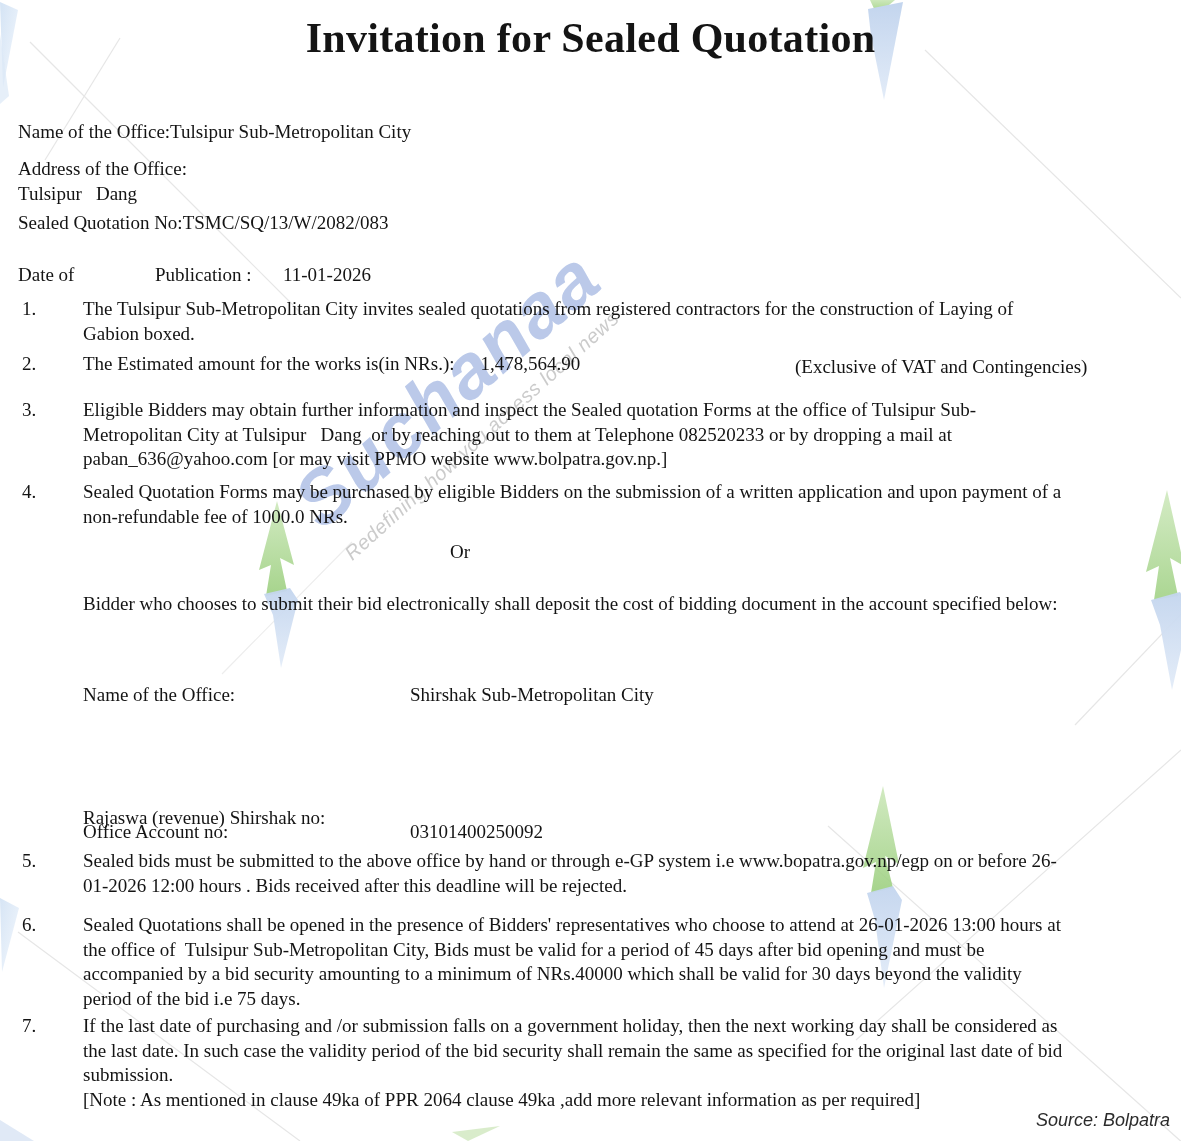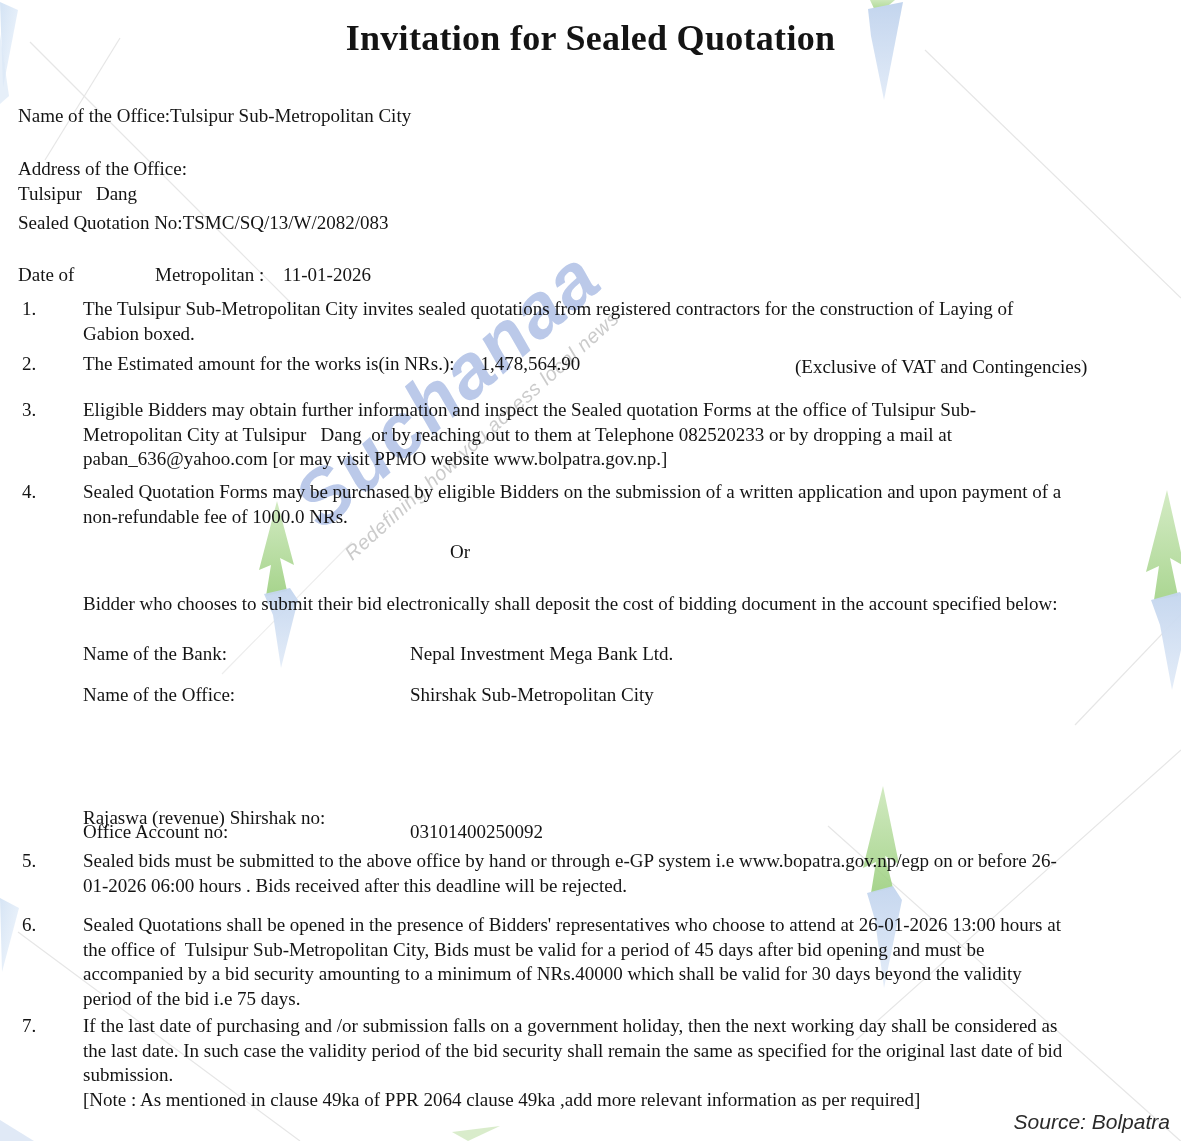--- a/index.html
+++ b/index.html
@@ -3,34 +3,34 @@
 <meta charset="utf-8">
 <style>
   html,body{margin:0;padding:0;background:#ffffff;}
   .page{
     position:relative;width:1181px;height:1141px;background:#ffffff;overflow:hidden;
     font-family:"Liberation Serif", serif;font-size:19px;color:#141414;
   }
   .txt{position:absolute;white-space:pre;line-height:24.5px;z-index:2;}
   .page-title{
     position:absolute;top:18px;left:0;width:100%;text-align:center;
-    font-size:36px;font-weight:bold;line-height:40px;letter-spacing:0.3px;z-index:2;
+    font-size:42px;font-weight:bold;line-height:40px;letter-spacing:0.3px;z-index:2;
   }
   .item{position:absolute;left:22px;z-index:2;}
   .item .num{position:absolute;left:0;top:0;line-height:24.5px;white-space:pre;}
   .item .itext{position:absolute;left:61px;top:0;width:1075px;line-height:24.5px;white-space:pre;}
   .amount{margin-left:26px;}
   .vat-note{position:absolute;left:712px;top:3px;white-space:pre;}
   .bank-row{position:absolute;left:83px;z-index:2;white-space:pre;line-height:24.5px;}
   .bank-row .blabel{display:inline-block;width:327px;}
   .date-cell-1{display:inline-block;width:137px;margin-top:12px;}
   .date-cell-2{display:inline-block;width:128px;}
   .source-note{
     position:absolute;top:1110px;right:11px;z-index:2;
-    font-family:"Liberation Sans", sans-serif;font-style:italic;font-size:21px;color:#2b2b2b;
+    font-family:"Liberation Sans", sans-serif;font-style:italic;font-size:18px;color:#2b2b2b;
   }
   .wm-brand{
     position:absolute;left:305px;top:468px;z-index:1;
     font-family:"Liberation Sans", sans-serif;font-weight:bold;font-style:italic;
     font-size:76px;letter-spacing:2px;color:#b4c4e7;opacity:0.9;
     transform:rotate(-41deg);transform-origin:0 50%;white-space:pre;
   }
   .wm-tagline{
     position:absolute;left:348px;top:545px;z-index:1;
     font-family:"Liberation Sans", sans-serif;font-style:italic;
@@ -101,27 +101,27 @@
     </g>
 
     <polygon points="452,1132 500,1126 468,1141" fill="#bfe0a8" opacity="0.6"></polygon>
   </svg>
 
   <div class="wm-brand">Suchanaa</div>
   <div class="wm-tagline">Redefining how you access local news</div>
 
   <div class="page-title">Invitation for Sealed Quotation</div>
 
-  <div class="txt" style="top:104px;left:18px;">Name of the Office:Tulsipur Sub-Metropolitan City</div>
+  <div class="txt" style="top:120px;left:18px;">Name of the Office:Tulsipur Sub-Metropolitan City</div>
 
   <div class="txt" style="top:157px;left:18px;"><span>Address of the Office:</span><br><span>Tulsipur   Dang</span></div>
 
   <div class="txt" style="top:211px;left:18px;">Sealed Quotation No:TSMC/SQ/13/W/2082/083</div>
 
-  <div class="txt" style="top:251px;left:18px;"><span class="date-cell-1">Date of</span><span class="date-cell-2">Metropolitan :</span><span>11-01-2026</span></div>
+  <div class="txt" style="top:251px;left:18px;"><span class="date-cell-1">Date of</span><span class="date-cell-2">Publication :</span><span>11-01-2026</span></div>
 
   <div class="item" style="top:297px;">
     <span class="num">1.</span>
     <div class="itext">The Tulsipur Sub-Metropolitan City invites sealed quotations from registered contractors for the construction of Laying of
 Gabion boxed.</div>
   </div>
 
   <div class="item" style="top:352px;">
     <span class="num">2.</span>
     <div class="itext"><span>The Estimated amount for the works is(in NRs.):</span><span class="amount">1,478,564.90</span><span class="vat-note">(Exclusive of VAT and Contingencies)</span></div>
@@ -137,29 +137,28 @@
   <div class="item" style="top:480px;">
     <span class="num">4.</span>
     <div class="itext">Sealed Quotation Forms may be purchased by eligible Bidders on the submission of a written application and upon payment of a
 non-refundable fee of 1000.0 NRs.</div>
   </div>
 
   <div class="txt" style="top:540px;left:450px;">Or</div>
 
   <div class="txt" style="top:592px;left:83px;">Bidder who chooses to submit their bid electronically shall deposit the cost of bidding document in the account specified below:</div>
 
-  <div class="bank-row" style="top:642px;"><span class="blabel">Name of the Bank:</span><span>Nepal Investment Mega Bank Ltd.</span></div>
   <div class="bank-row" style="top:683px;"><span class="blabel">Name of the Office:</span><span>Shirshak Sub-Metropolitan City</span></div>
   <div class="bank-row" style="top:808px;margin-top:12px;"><span class="blabel">Office Account no:</span><span>03101400250092</span></div>
   <div class="bank-row" style="top:806px;"><span class="blabel">Rajaswa (revenue) Shirshak no:</span><span></span></div>
 
   <div class="item" style="top:849px;">
     <span class="num">5.</span>
     <div class="itext">Sealed bids must be submitted to the above office by hand or through e-GP system i.e www.bopatra.gov.np/egp on or before 26-
-01-2026 06:00 hours . Bids received after this deadline will be rejected.</div>
+01-2026 12:00 hours . Bids received after this deadline will be rejected.</div>
   </div>
 
   <div class="item" style="top:913px;">
     <span class="num">6.</span>
     <div class="itext">Sealed Quotations shall be opened in the presence of Bidders' representatives who choose to attend at 26-01-2026 13:00 hours at
 the office of  Tulsipur Sub-Metropolitan City, Bids must be valid for a period of 45 days after bid opening and must be
 accompanied by a bid security amounting to a minimum of NRs.40000 which shall be valid for 30 days beyond the validity
 period of the bid i.e 75 days.</div>
   </div>
 

